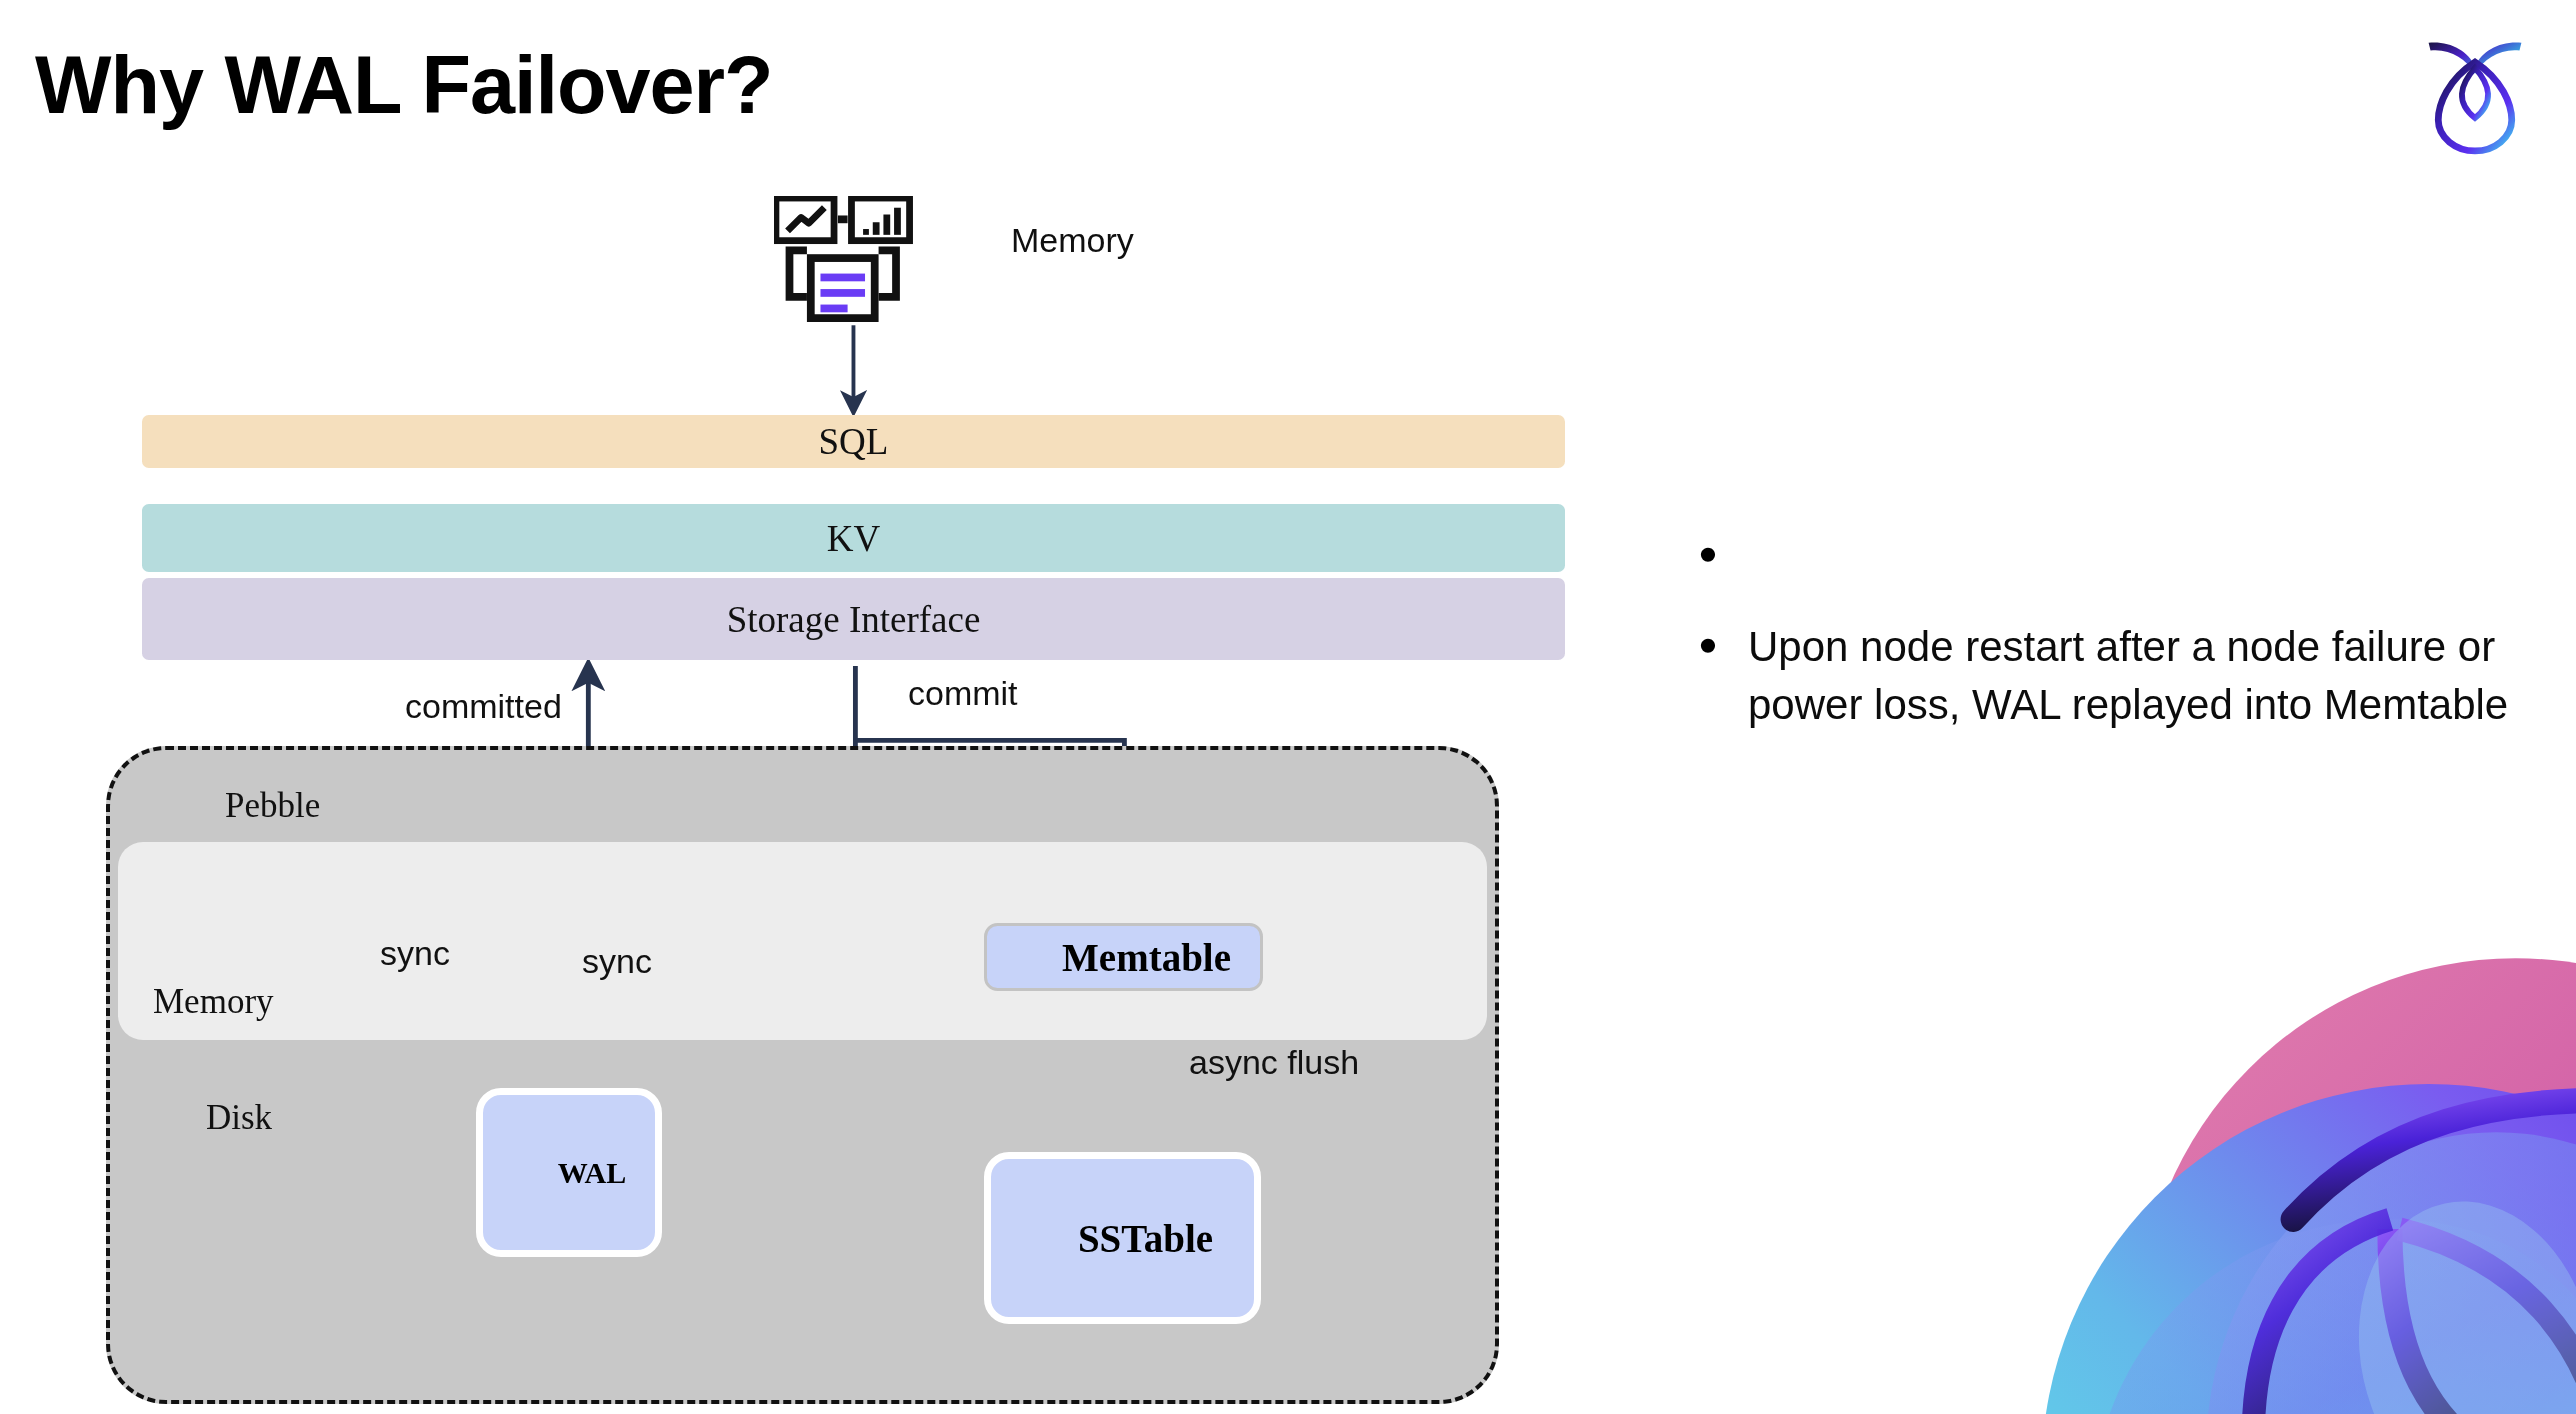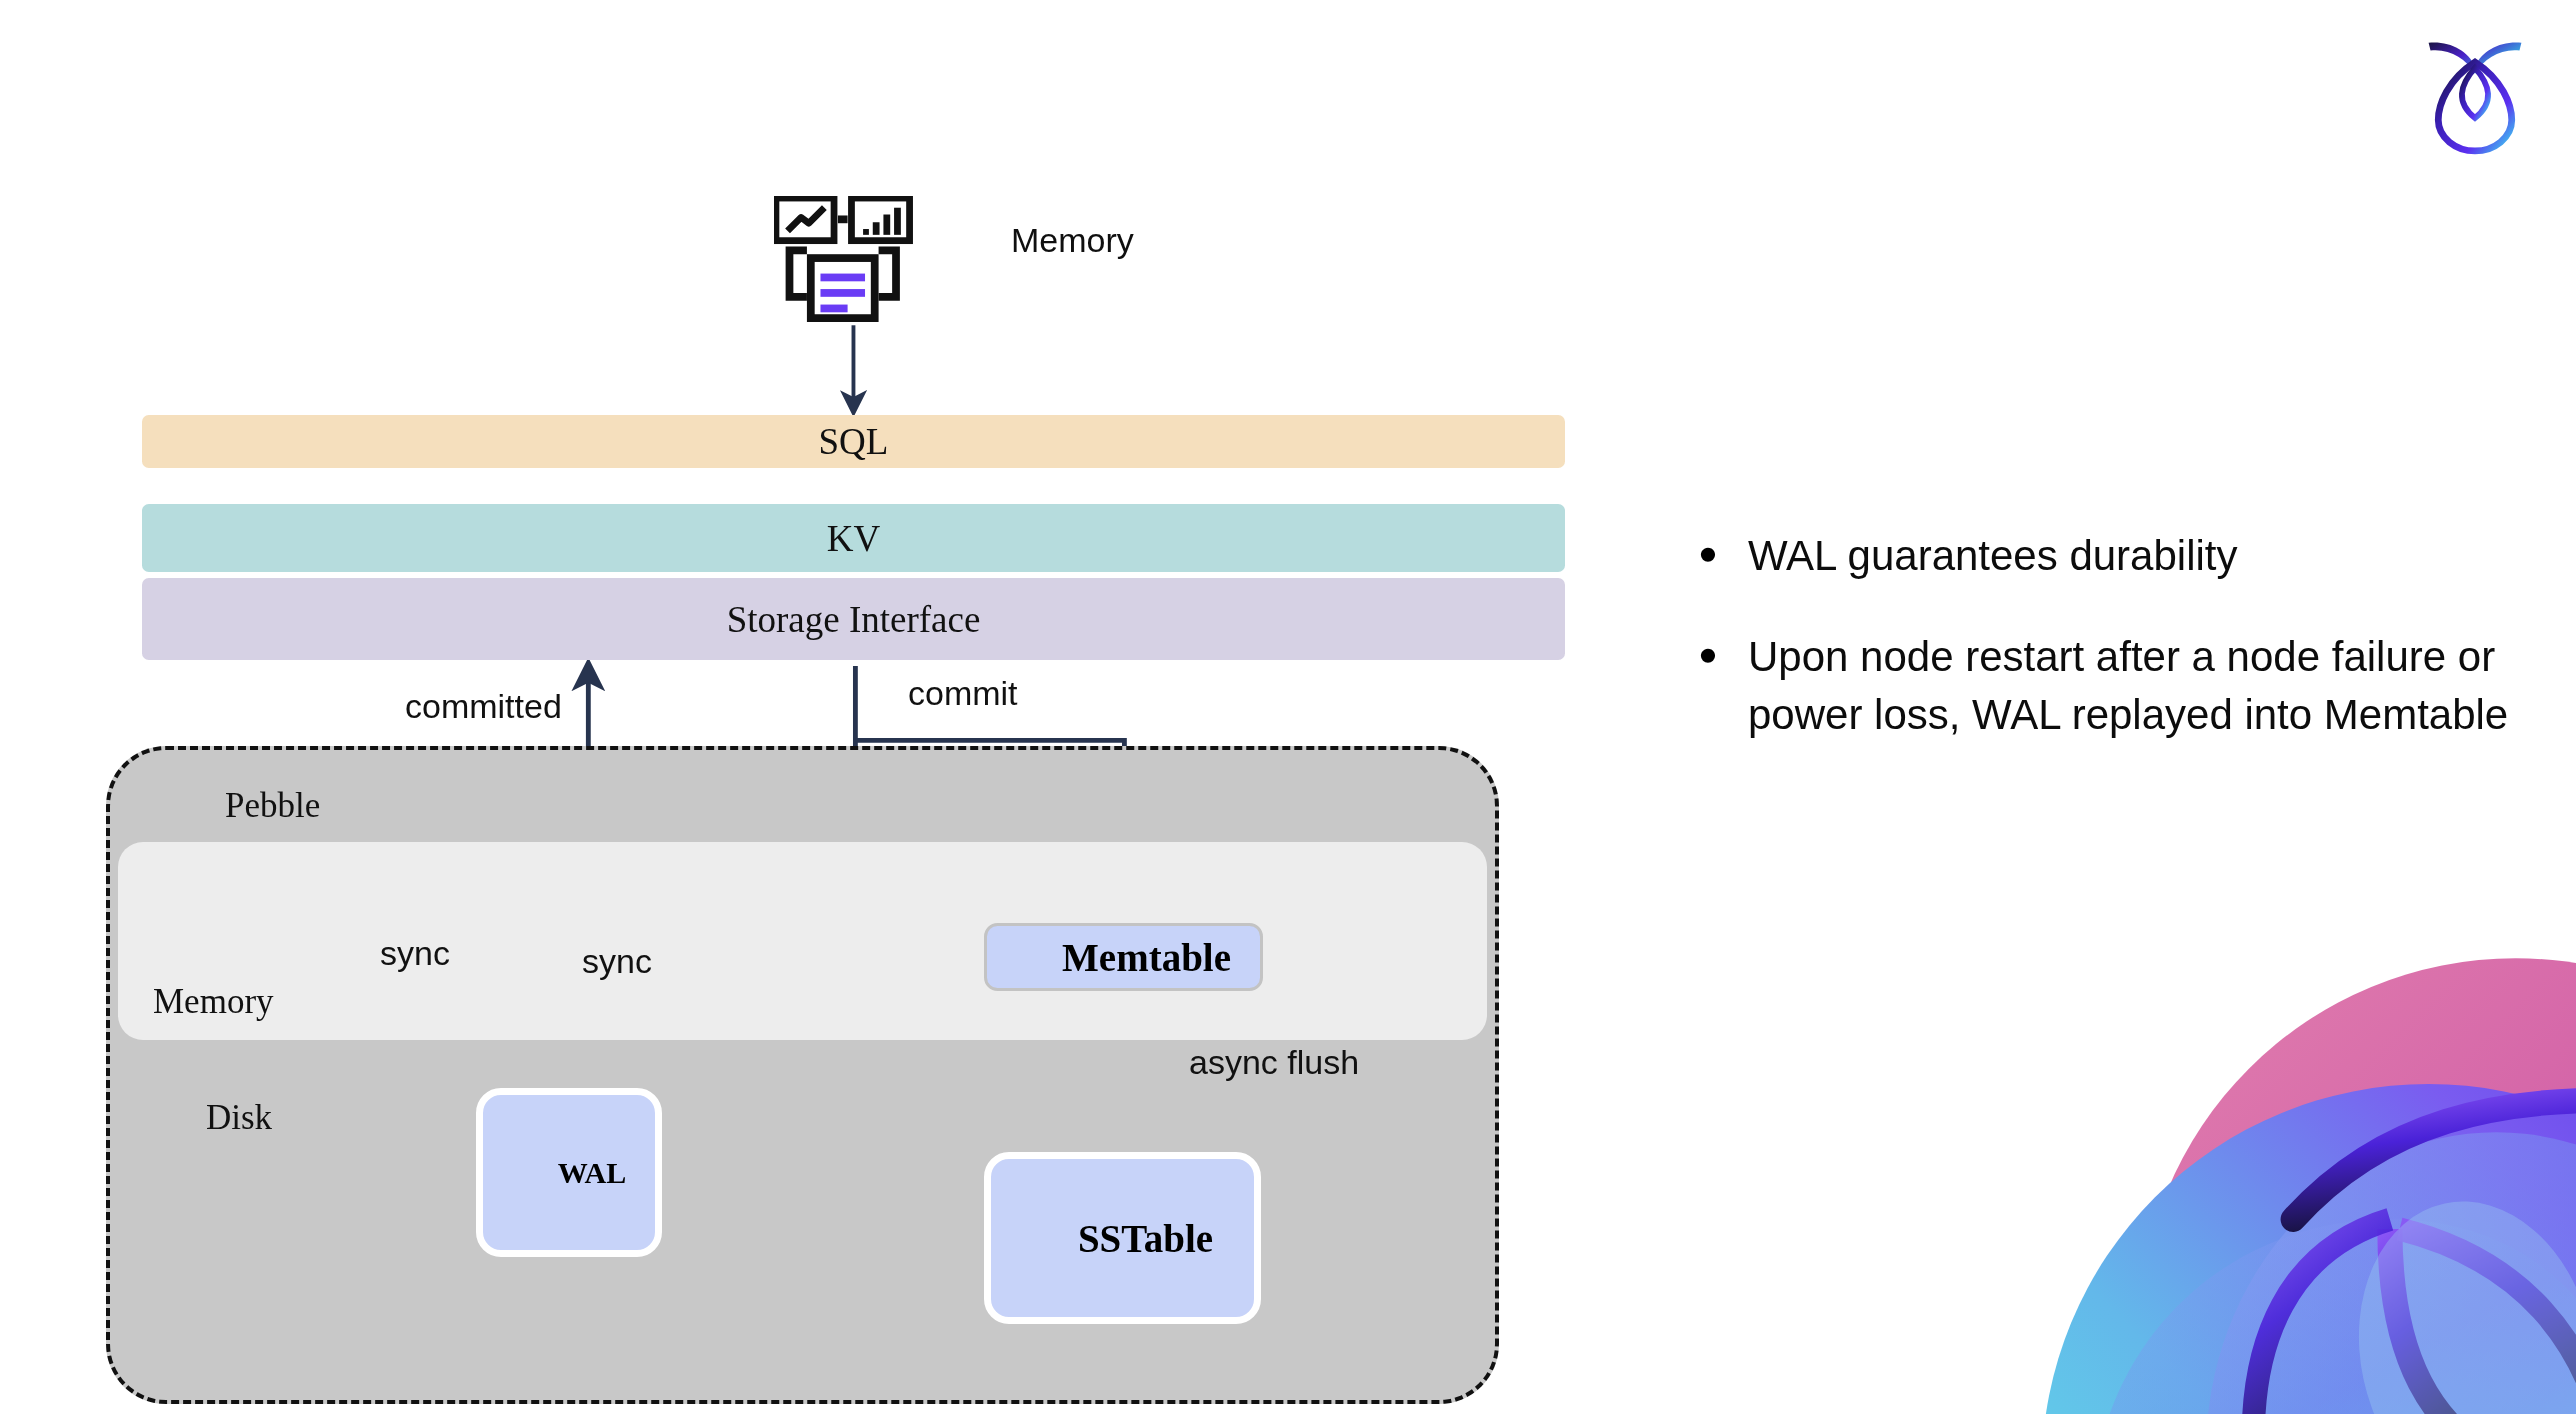--- a/index.html
+++ b/index.html
@@ -68,20 +68,21 @@
   .bullet-dot{width:50px;flex:0 0 50px;font-size:33px;line-height:1.35;color:#000;
               text-align:left;padding-top:3.9px;}
   .bullet-text{font-size:42px;line-height:1.38;color:#0c0c0c;
                font-family:"Liberation Sans",sans-serif;}
 </style>
 </head>
 <body>
 
 <div id="slide">
 
+  <div class="title">Why WAL Failover?</div>
 
   <div class="logo-mark">
     <svg viewBox="0 0 120 130" width="116" height="126">
       <defs>
         <linearGradient id="lg1" x1="0" y1="0" x2="1" y2="1">
           <stop offset="0%" stop-color="#141036"></stop>
           <stop offset="35%" stop-color="#3a1fb5"></stop>
           <stop offset="70%" stop-color="#5b2ff0"></stop>
           <stop offset="100%" stop-color="#38dcef"></stop>
         </linearGradient>
@@ -211,21 +212,20 @@
     <div class="edge-label lbl-committed">committed</div>
     <div class="edge-label lbl-commit">commit</div>
     <div class="edge-label lbl-sync-a">sync</div>
     <div class="edge-label lbl-sync-b">sync</div>
     <div class="edge-label lbl-asyncflush">async flush</div>
   </div>
 
   <div class="bullets">
     <div class="bullet">
       <div class="bullet-dot">●</div>
-      <div class="bullet-text">WAL guarantees durability</div>
     </div>
     <div class="bullet">
       <div class="bullet-dot">●</div>
       <div class="bullet-text">Upon node restart after a node failure or power loss, WAL replayed into Memtable</div>
     </div>
   </div>
 
 </div>
 
 

